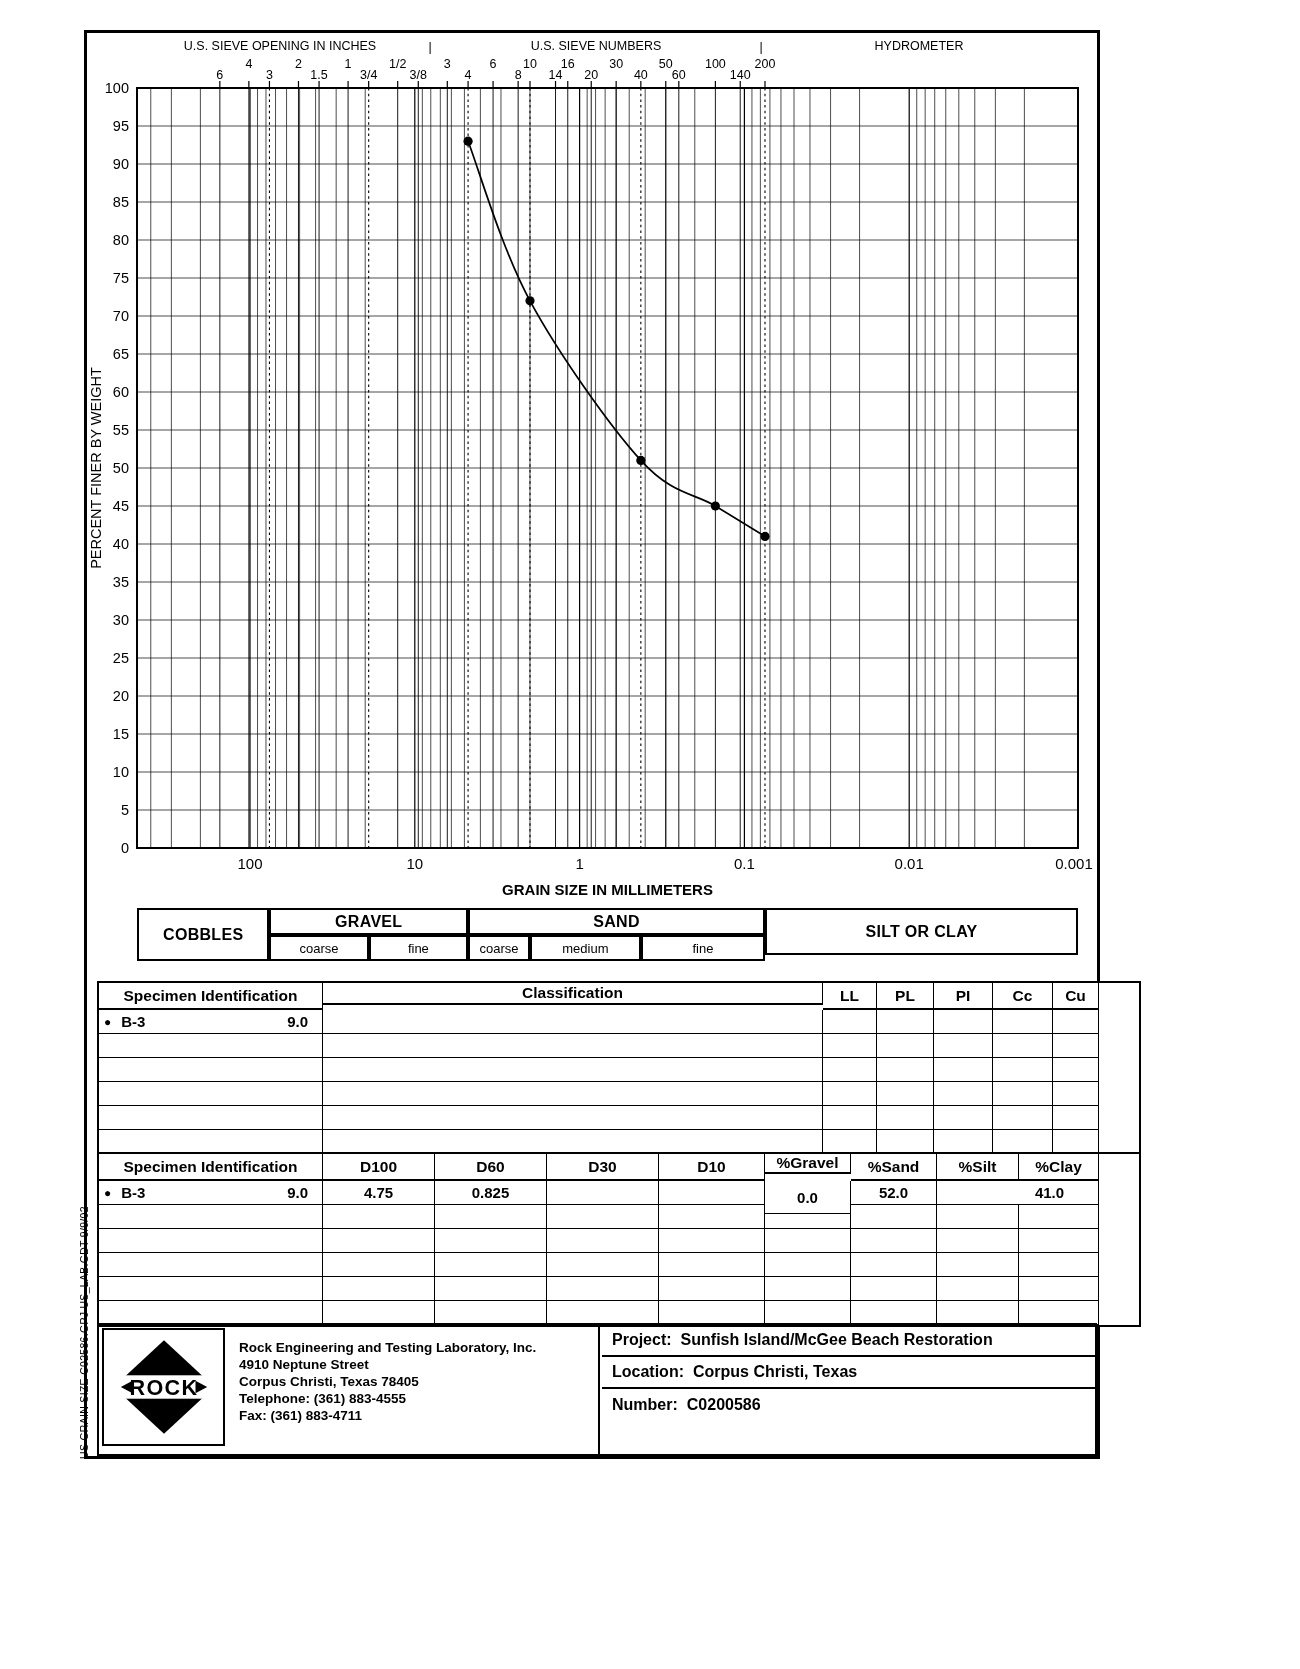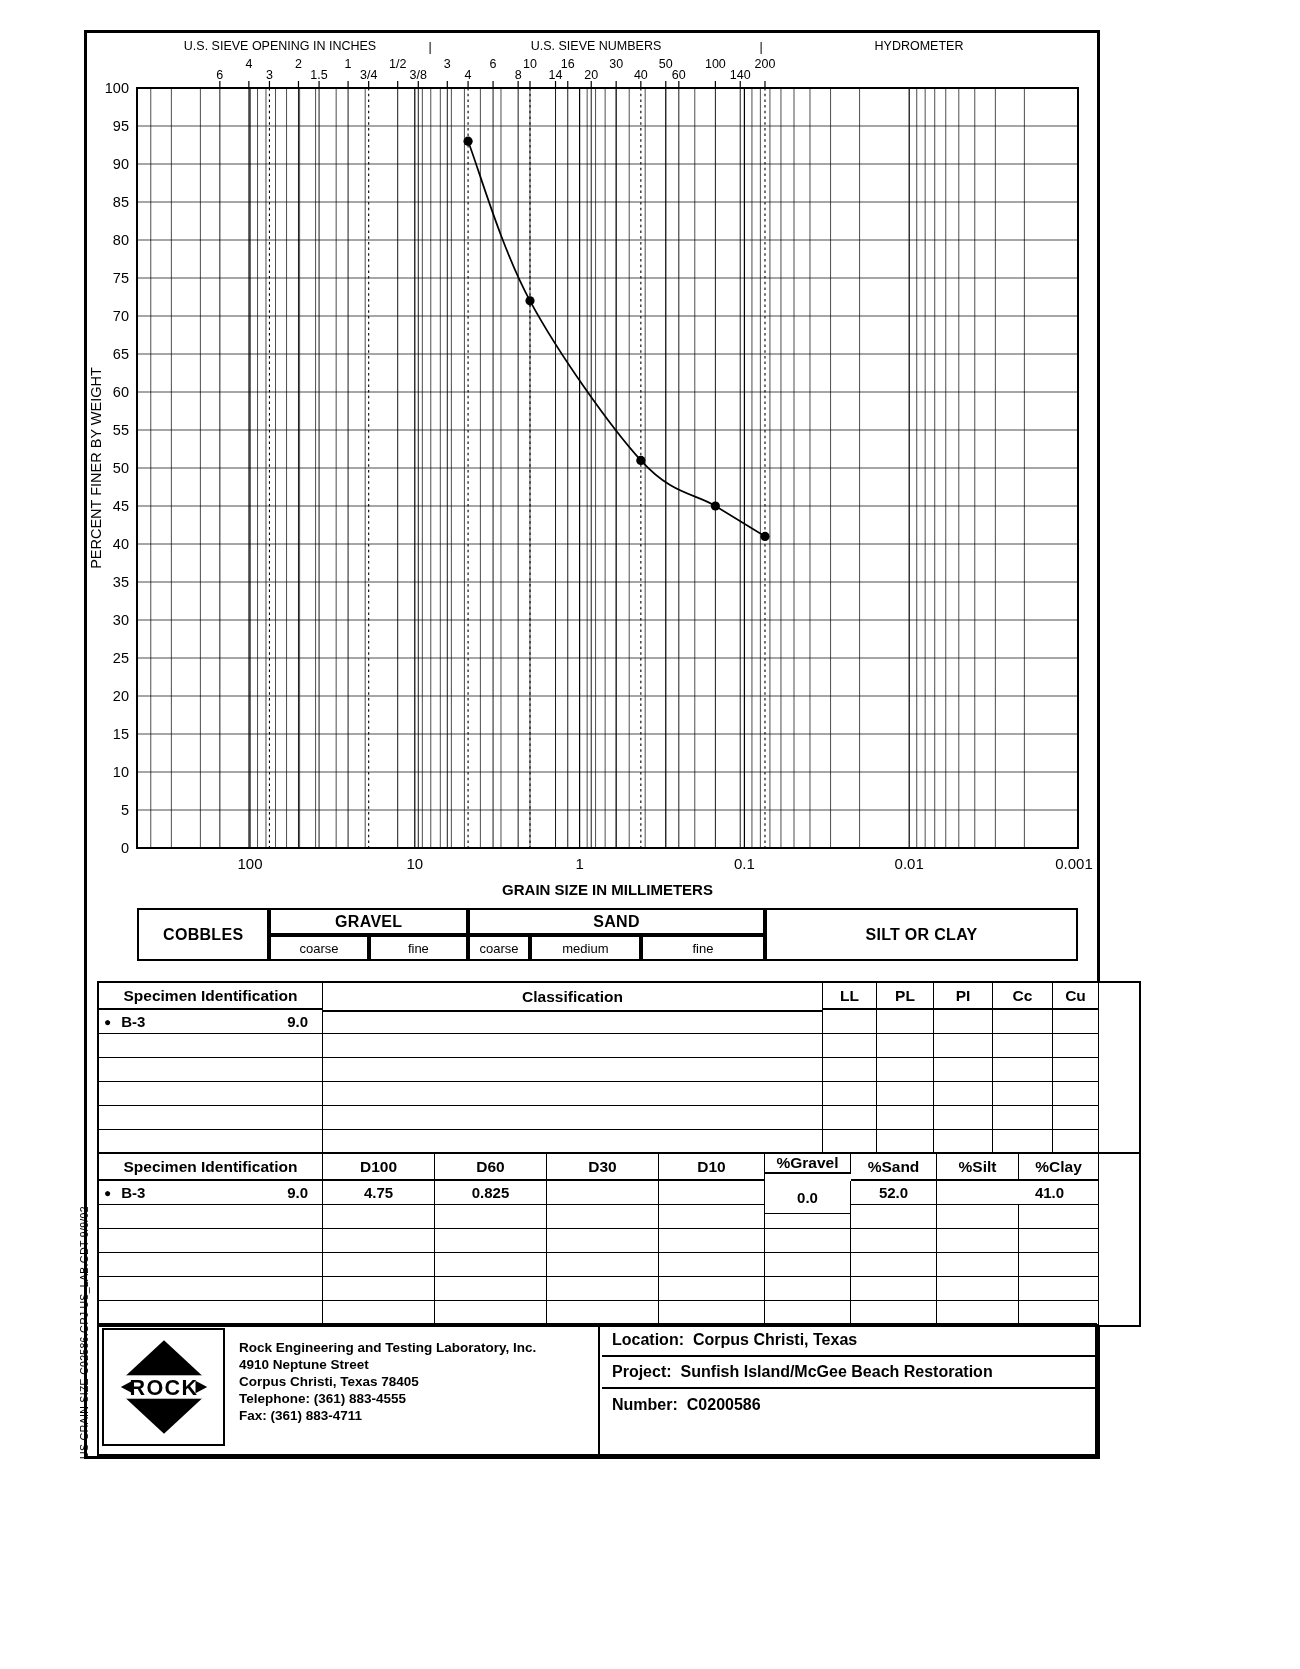--- a/index.html
+++ b/index.html
@@ -231,26 +231,26 @@
 
     <div id="fraction-bar">
         <div class="bcell big" style="left: 50px; top: 0px; width: 132.454px; height: 53px;">COBBLES</div>
         <div class="bcell big" style="left: 182.454px; top: 0px; width: 198.627px; height: 27px;">GRAVEL</div>
         <div class="bcell sub" style="left: 182.454px; top: 27px; width: 99.2195px; height: 26px;">coarse</div>
         <div class="bcell sub" style="left: 281.673px; top: 27px; width: 99.4076px; height: 26px;">fine</div>
         <div class="bcell big" style="left: 381.081px; top: 0px; width: 296.909px; height: 27px;">SAND</div>
         <div class="bcell sub" style="left: 381.081px; top: 27px; width: 61.9094px; height: 26px;">coarse</div>
         <div class="bcell sub" style="left: 442.99px; top: 27px; width: 110.851px; height: 26px;">medium</div>
         <div class="bcell sub" style="left: 553.842px; top: 27px; width: 124.148px; height: 26px;">fine</div>
-        <div class="bcell big" style="left: 677.99px; top: 0px; width: 313.01px; height: 53px;">SILT OR CLAY</div>
+        <div class="bcell big" style="left: 677.99px; top: 0px; width: 313.01px; height: 47px;">SILT OR CLAY</div>
       </div>
 
     <div id="class-table" class="dtable">
         <div class="cell th" style="left: 0px; top: 0px; width: 224px; height: 27px;">Specimen Identification</div>
-        <div class="cell th" style="left: 224px; top: 0px; width: 500px; height: 29px;">Classification</div>
+        <div class="cell th" style="left: 224px; top: 0px; width: 500px; height: 22px;">Classification</div>
         <div class="cell th" style="left: 724px; top: 0px; width: 54px; height: 27px;">LL</div>
         <div class="cell th" style="left: 778px; top: 0px; width: 57px; height: 27px;">PL</div>
         <div class="cell th" style="left: 835px; top: 0px; width: 59px; height: 27px;">PI</div>
         <div class="cell th" style="left: 894px; top: 0px; width: 60px; height: 27px;">Cc</div>
         <div class="cell th" style="left: 954px; top: 0px; width: 46px; height: 27px;">Cu</div>
         <div class="cell idcell" style="left: 0px; top: 27px; width: 224px; height: 24px;">
           <span class="bullet">●</span>
           <span>B-3</span>
           <span class="depth">9.0</span>
         </div>
@@ -380,26 +380,26 @@
         <div class="company-lines" id="company-lines">
             <div>Rock Engineering and Testing Laboratory, Inc.</div>
             <div>4910 Neptune Street</div>
             <div>Corpus Christi, Texas  78405</div>
             <div>Telephone:  (361) 883-4555</div>
             <div>Fax:  (361) 883-4711</div>
           </div>
       </div>
       <div class="footer-right">
         <div class="f-row">
+          <span class="lbl">Project:</span>
+          <span>Sunfish Island/McGee Beach Restoration</span>
+        </div>
+        <div class="f-row">
           <span class="lbl">Location:</span>
           <span>Corpus Christi, Texas</span>
-        </div>
-        <div class="f-row">
-          <span class="lbl">Project:</span>
-          <span>Sunfish Island/McGee Beach Restoration</span>
         </div>
         <div class="f-row last">
           <span class="lbl">Number:</span>
           <span>C0200586</span>
         </div>
       </div>
     </div>
 
   </div>
 </div>

